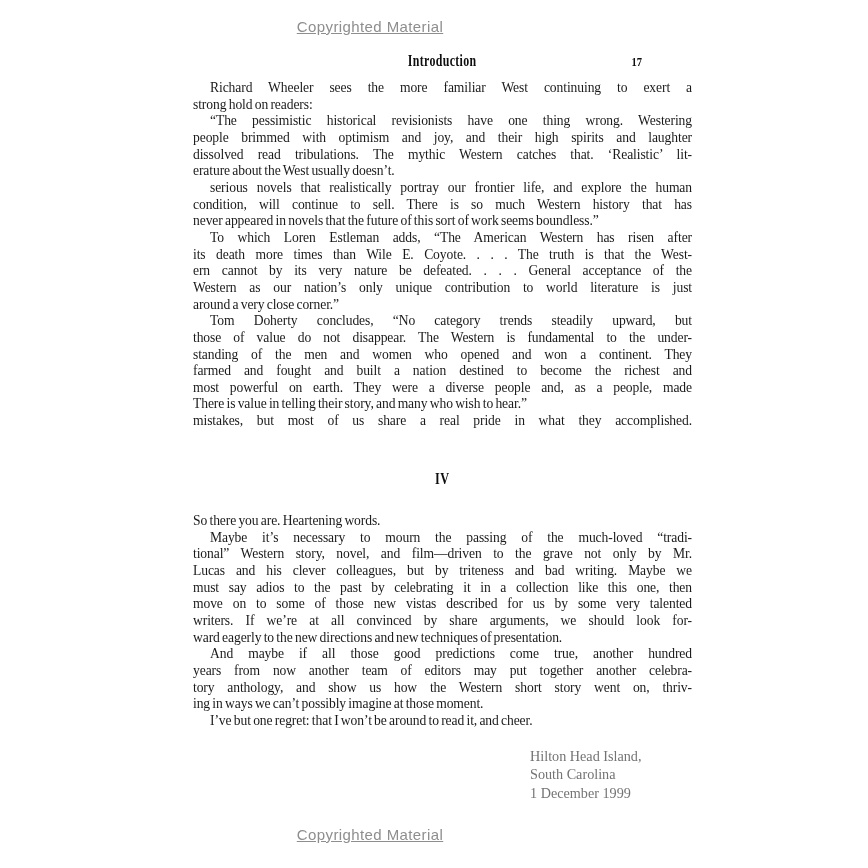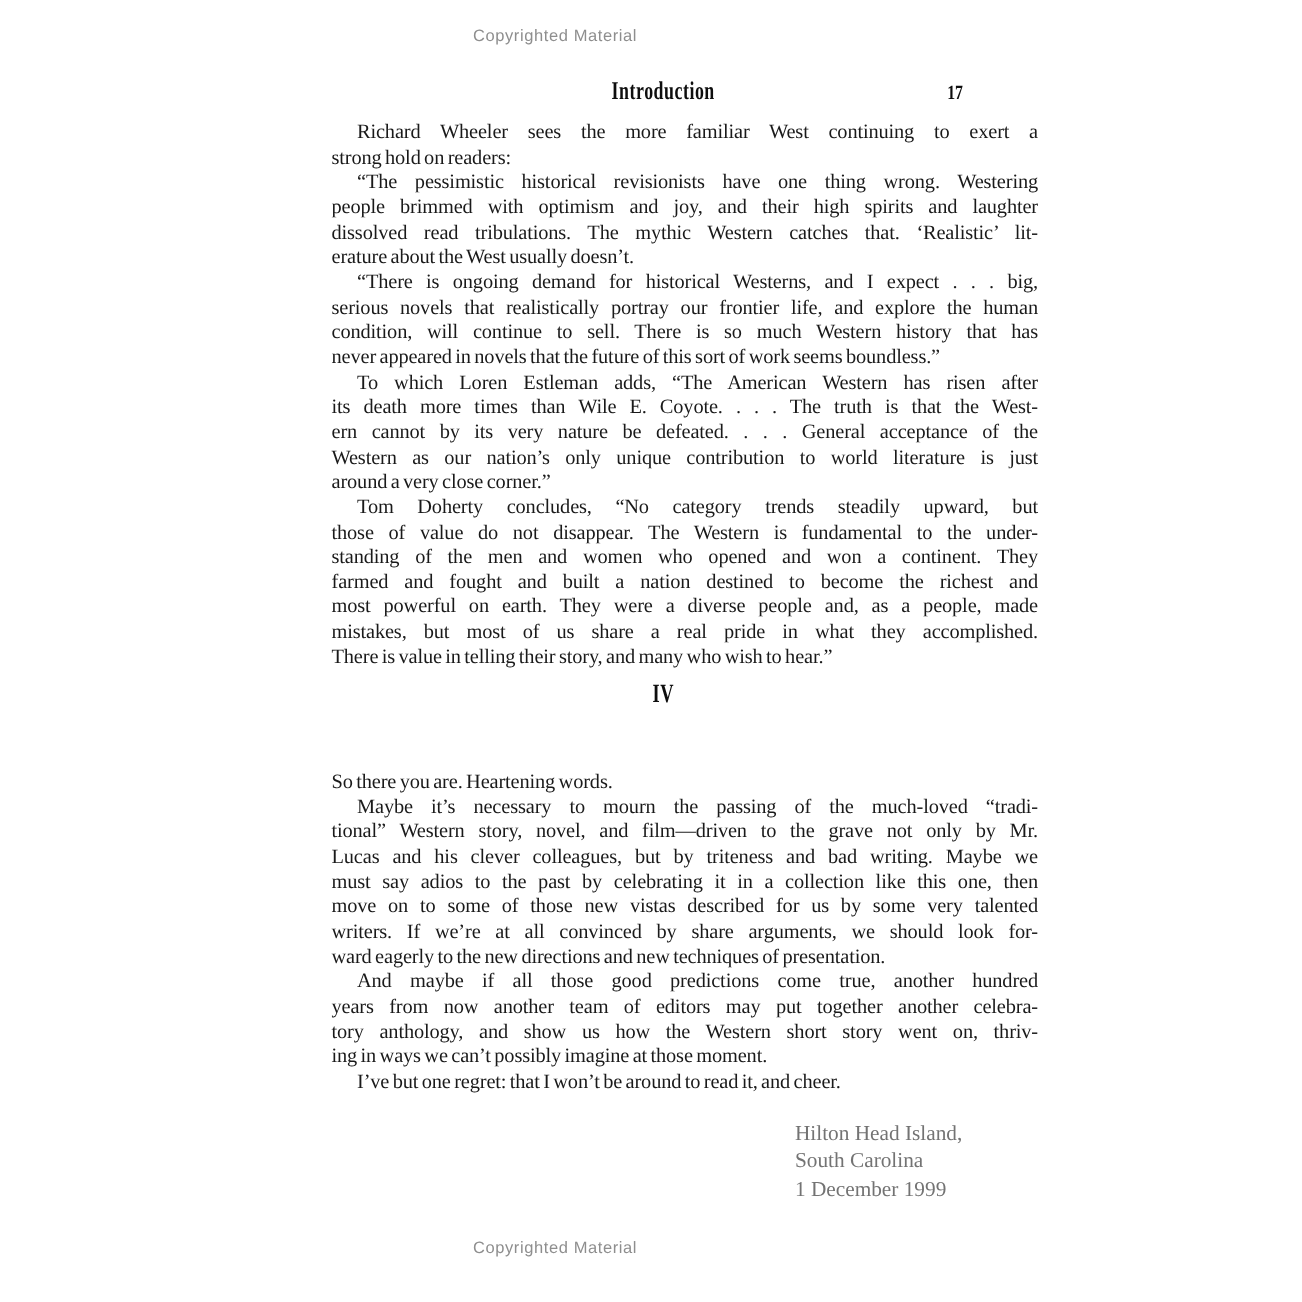--- a/index.html
+++ b/index.html
@@ -9,22 +9,23 @@
     font-family:"Liberation Serif", serif;
     position:relative;
     overflow:hidden;
   }
   .page { position:absolute; inset:0; }
 
   .copyright {
     position:absolute; left:0; width:740px;
     text-align:center;
     font-family:"Liberation Sans", sans-serif;
-    font-size:11px; letter-spacing:0.4px;
+    font-size:15px; letter-spacing:0.4px;
     color:#8e8e8e;
+    text-decoration:underline;
   }
   .copyright.top { top:18px; }
   .copyright.bottom { top:826px; }
 
   .header { position:absolute; top:51px; left:193px; width:499px; height:22px; }
   .chapter-title-wrap { display:block; text-align:center; }
   .condensed {
     display:inline-block;
     transform:scaleX(0.70);
     transform-origin:center;
@@ -41,26 +42,26 @@
   }
 
   .body-block {
     position:absolute; left:193px; width:499px;
     font-size:13.6px; line-height:16.65px;
     color:#1a1a1a;
     letter-spacing:-0.1px; word-spacing:-1px;
   }
   .block1 { top:80px; }
   .block2 { top:513px; }
-  .line { text-align:justify; text-align-last:justify;margin-left:28px; -moz-text-align-last:justify; }
+  .line { text-align:justify; text-align-last:justify; -moz-text-align-last:justify; }
   .line.last { text-align-last:left; -moz-text-align-last:left; }
   .para.indent .line:first-child { text-indent:17px; }
 
   .section-heading {
-    position:absolute; top:452px; left:193px; width:499px;
+    position:absolute; top:468px; left:193px; width:499px;
     text-align:center; line-height:20px;
   }
   .section-heading .condensed { font-size:17.5px; }
 
   .signature {
     position:absolute; top:747px; left:530px;
     font-size:14.2px; line-height:18.3px; color:#737373;
   }
 </style>
 </head>
@@ -82,40 +83,39 @@
         <div class="line">Richard Wheeler sees the more familiar West continuing to exert a</div>
         <div class="line last">strong hold on readers:</div>
       </div>
       <div class="para indent">
         <div class="line">“The pessimistic historical revisionists have one thing wrong. Westering</div>
         <div class="line">people brimmed with optimism and joy, and their high spirits and laughter</div>
         <div class="line">dissolved read tribulations. The mythic Western catches that. ‘Realistic’ lit-</div>
         <div class="line last">erature about the West usually doesn’t.</div>
       </div>
       <div class="para indent">
-        <div class="line">“There is ongoing demand for historical Westerns, and I expect . . . big,</div>
         <div class="line">serious novels that realistically portray our frontier life, and explore the human</div>
         <div class="line">condition, will continue to sell. There is so much Western history that has</div>
         <div class="line last">never appeared in novels that the future of this sort of work seems boundless.”</div>
       </div>
       <div class="para indent">
         <div class="line">To which Loren Estleman adds, “The American Western has risen after</div>
         <div class="line">its death more times than Wile E. Coyote. . . . The truth is that the West-</div>
         <div class="line">ern cannot by its very nature be defeated. . . . General acceptance of the</div>
         <div class="line">Western as our nation’s only unique contribution to world literature is just</div>
         <div class="line last">around a very close corner.”</div>
       </div>
       <div class="para indent">
         <div class="line">Tom Doherty concludes, “No category trends steadily upward, but</div>
         <div class="line">those of value do not disappear. The Western is fundamental to the under-</div>
         <div class="line">standing of the men and women who opened and won a continent. They</div>
         <div class="line">farmed and fought and built a nation destined to become the richest and</div>
         <div class="line">most powerful on earth. They were a diverse people and, as a people, made</div>
+        <div class="line last">There is value in telling their story, and many who wish to hear.”</div>
         <div class="line">mistakes, but most of us share a real pride in what they accomplished.</div>
-        <div class="line last">There is value in telling their story, and many who wish to hear.”</div>
       </div>
     </div>
 
   <div class="section-heading">
     <span class="condensed">IV</span>
   </div>
 
   <div class="body-block block2">
       <div class="para">
         <div class="line last">So there you are. Heartening words.</div>

